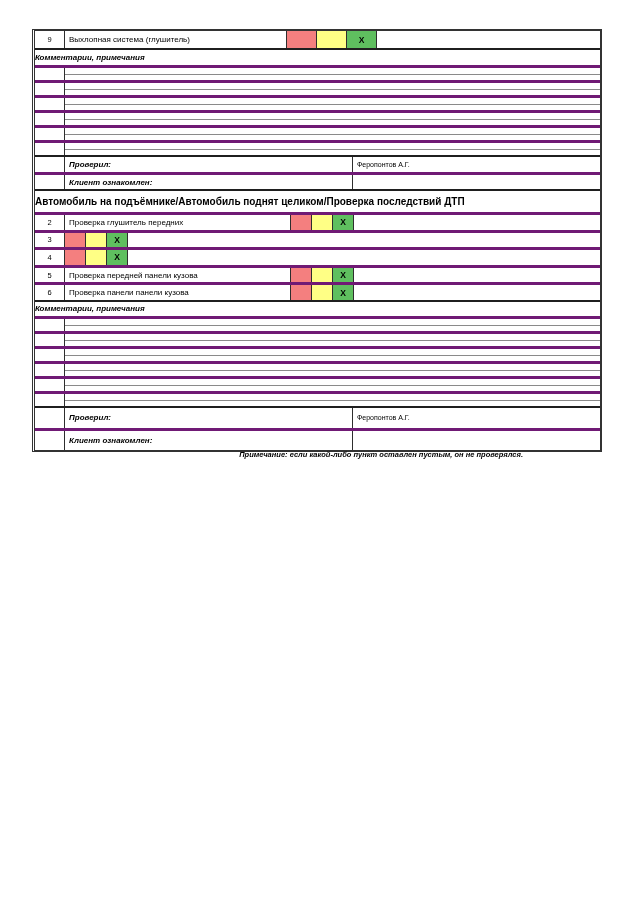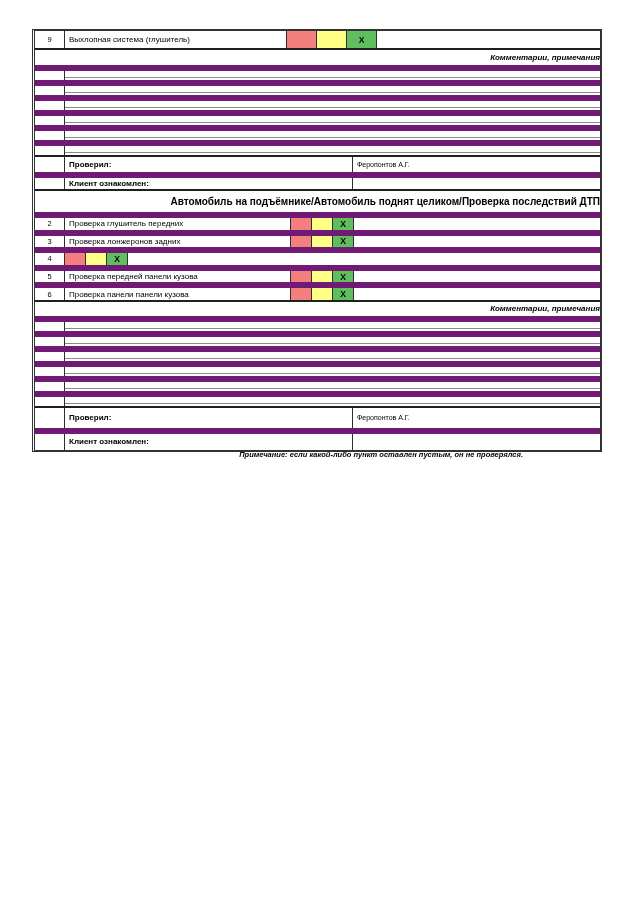--- a/index.html
+++ b/index.html
@@ -2,40 +2,40 @@
 <html><head>
 <meta charset="utf-8">
 <style>
   html,body{margin:0;padding:0;background:#ffffff;}
   .page{position:relative;width:636px;height:900px;background:#ffffff;overflow:hidden;
         font-family:"Liberation Sans", sans-serif;color:#000;}
   .doc{position:absolute;left:32px;top:29px;width:570px;
        border-left:3px double #333;border-right:2px solid #333;
        border-top:2px solid #333;border-bottom:2px solid #333;
        box-sizing:border-box;background:#fff;}
-  .row{display:flex;align-items:stretch;border-top:6px solid #701a75;box-sizing:border-box;}
+  .row{display:flex;align-items:stretch;border-top:3px solid #701a75;box-sizing:border-box;}
   .row.first{border-top:none;}
   .row.thick{border-top:2px solid #1f1f1f;}
   .cell{display:flex;align-items:center;box-sizing:border-box;overflow:hidden;
         white-space:nowrap;border-right:1px solid #2e2e2e;}
   .cell.last{border-right:none;}
   .num{width:30px;justify-content:center;font-size:7.5px;}
   .itemlabel{padding-left:4px;font-size:8px;}
   .w222{width:222px;} .w226{width:226px;} .w288{width:288px;}
   .stat{justify-content:center;font-size:8.5px;font-weight:bold;}
   .w30{width:30px;} .w21{width:21px;}
   .red{background:#F47F7F;} .yellow{background:#FFFF85;} .green{background:#5FBF5F;}
   .grow{flex:1 1 auto;}
-  .titlerow{height:17px;display:flex;align-items:center;justify-content:flex-end;
+  .titlerow{height:17px;display:flex;align-items:center;justify-content:flex-start;
             font-size:8px;font-weight:bold;font-style:italic;box-sizing:border-box;}
   .bighead{height:23px;font-size:10px;font-weight:bold;font-style:normal;}
   .crow{height:15px;}
   .cline{background-image:linear-gradient(#8a8a8a,#8a8a8a);background-size:100% 1px;
          background-position:0 6px;background-repeat:no-repeat;}
-  .signlabel{padding-left:4px;font-size:8px;font-weight:bold;}
+  .signlabel{padding-left:4px;font-size:8px;font-weight:bold;font-style:italic;}
   .signvalue{padding-left:4px;font-size:7px;}
   .h17{height:17px;} .h176{height:17.6px;} .h16{height:16px;} .h22{height:22px;}
   .footnote{position:absolute;left:33px;top:450px;width:490px;text-align:right;
             font-size:7.5px;font-weight:bold;font-style:italic;}
 </style>
 </head>
 <body>
 
 <div class="page">
   <div class="doc">
@@ -100,21 +100,20 @@
       <div class="cell itemlabel w226">Проверка глушитель передних</div>
       <div class="cell stat red w21"></div>
       <div class="cell stat yellow w21"></div>
       <div class="cell stat green w21">
           <span>X</span>
         </div>
       <div class="cell grow last"></div>
     </div>
     <div class="row h176">
       <div class="cell num">3</div>
-      <div class="cell itemlabel w226">Проверка лонжеронов задних</div>
       <div class="cell stat red w21"></div>
       <div class="cell stat yellow w21"></div>
       <div class="cell stat green w21">
           <span>X</span>
         </div>
       <div class="cell grow last"></div>
     </div>
     <div class="row h176">
       <div class="cell num">4</div>
       <div class="cell stat red w21"></div>

